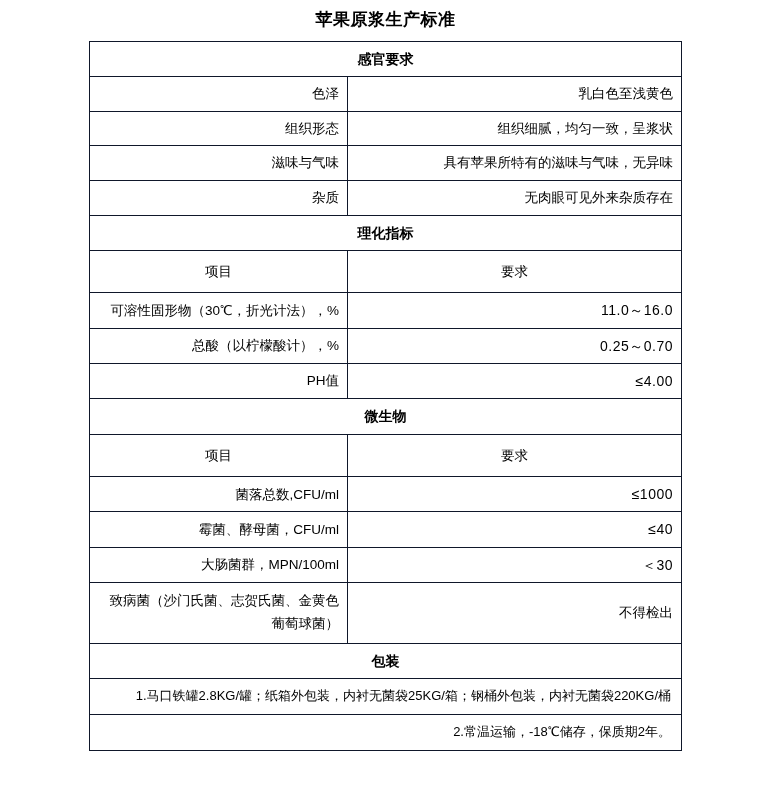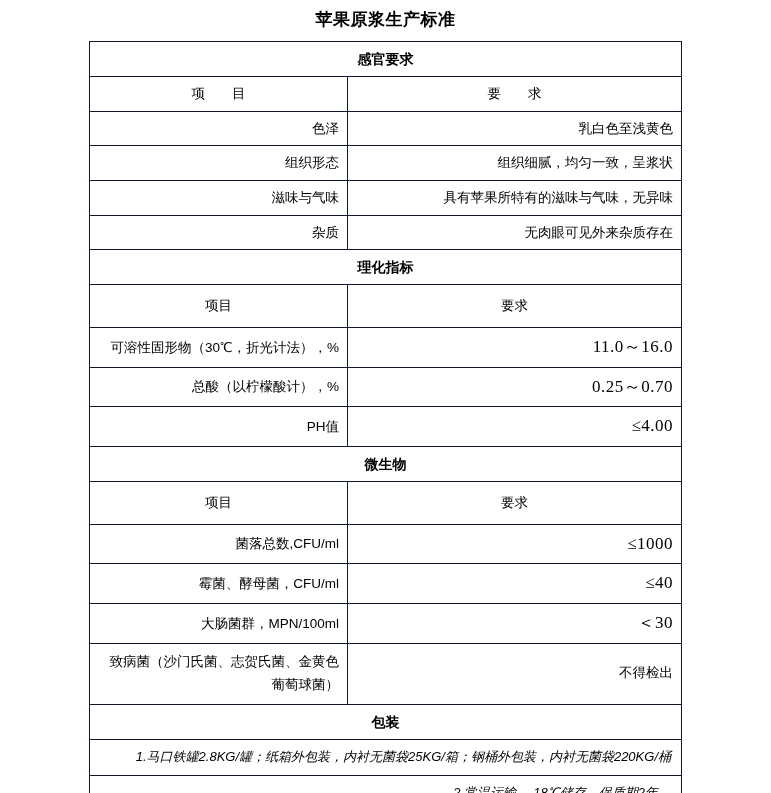--- a/index.html
+++ b/index.html
@@ -53,32 +53,31 @@
     text-align: center;
     font-size: 13.5px;
   }
   .c-center {
     text-align: right;
   }
   .c-left {
     text-align: right;
   }
   .mono-num {
-    font-family: Liberation Serif, serif;
-    font-size: 17px;
+    font-family: Liberation Sans, sans-serif;
+    font-size: 14px;
     letter-spacing: 0.5px;
   }
   .tall .cell {
     padding-top: 11px;
     padding-bottom: 11px;
   }
   .pack-line .cell {
     padding: 8px 10px;
     font-size: 13px;
-    font-style: italic;
   }
   .two-line .cell {
     line-height: 1.7;
   }
 </style>
 </head>
 <body>
 
 <div class="page">
 
@@ -89,28 +88,20 @@
       <col style="width:258px">
       <col style="width:334px">
     </colgroup>
     <tbody>
 
       <tr class="section-head">
         <td colspan="2">
             <div class="cell">感官要求</div>
           </td>
       </tr>
-      <tr class="col-head">
-        <td>
-            <div class="cell c-center">项　　目</div>
-          </td>
-        <td>
-            <div class="cell c-center">要　　求</div>
-          </td>
-      </tr>
       <tr>
         <td>
             <div class="cell c-center">色泽</div>
           </td>
         <td>
             <div class="cell c-left">乳白色至浅黄色</div>
           </td>
       </tr>
       <tr>
         <td>

